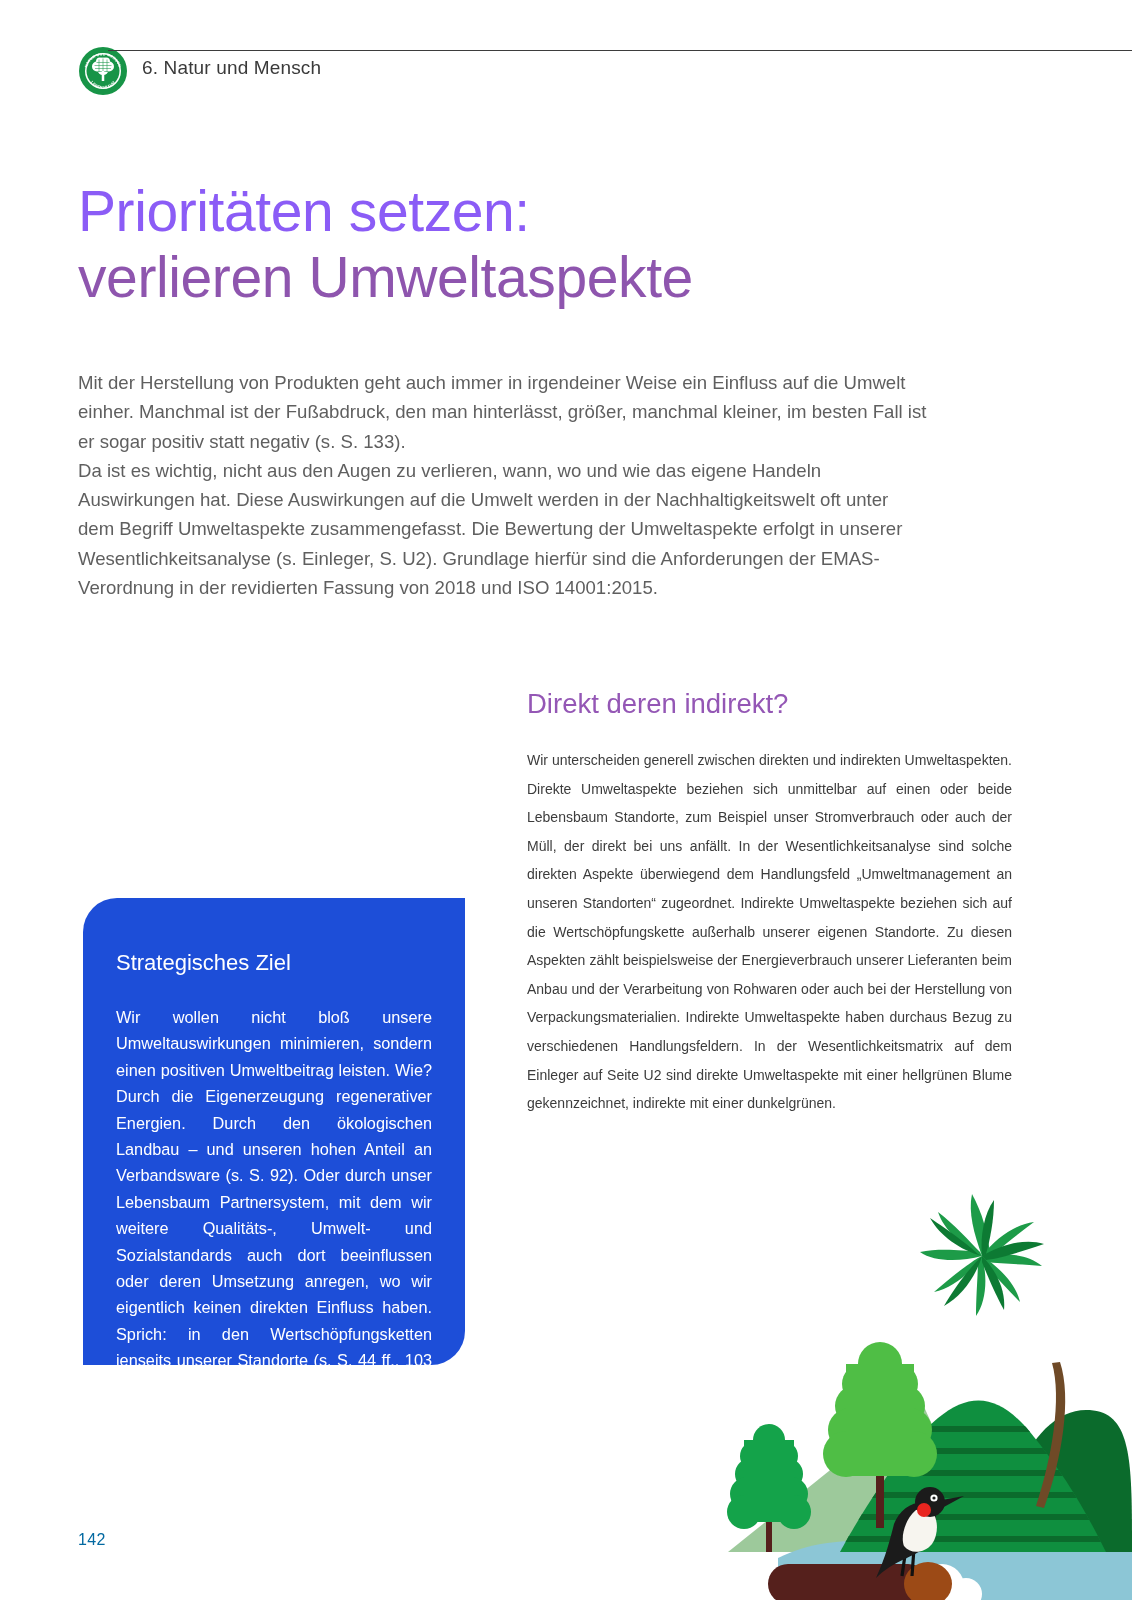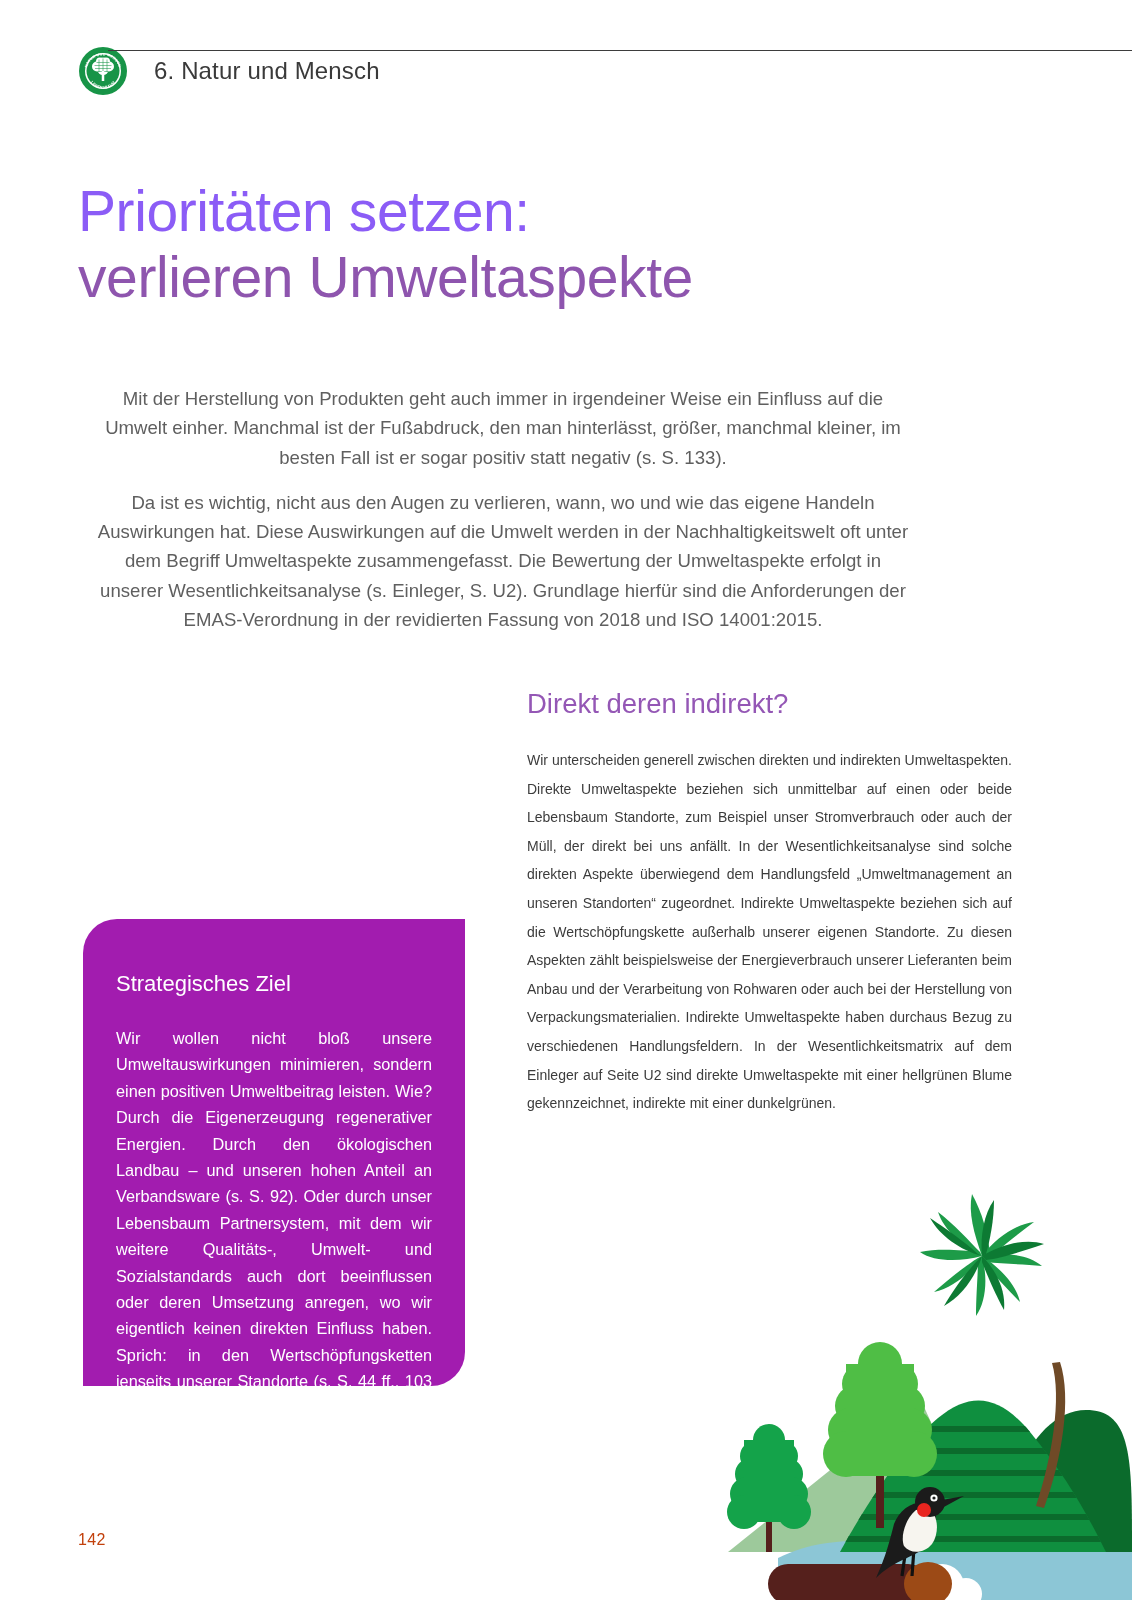--- a/index.html
+++ b/index.html
@@ -30,23 +30,23 @@
   }
   .header-logo {
     position: absolute;
     left: 0;
     top: 0;
     width: 50px;
     height: 50px;
   }
   .header-title {
     position: absolute;
-    left: 76px;
+    left: 64px;
     top: 11px;
-    font-size: 24px;
+    font-size: 19px;
     color: #3a3a3a;
     letter-spacing: 0.15px;
     white-space: nowrap;
   }
   .header-rule {
     position: absolute;
     left: 108px;
     top: 50px;
     width: 1024px;
     height: 1.4px;
@@ -72,21 +72,21 @@
   
   .intro {
     position: absolute;
     left: 78px;
     top: 368px;
     width: 850px;
     font-size: 18.6px;
     line-height: 29.3px;
     color: #5f5f5f;
   }
-  .intro p { margin: 16px; text-align: center; }
+  .intro p { margin: 0; }
 
   
   .col-right-heading {
     position: absolute;
     left: 527px;
     top: 688px;
     font-size: 27.5px;
     color: #9457b5;
     font-weight: 400;
   }
@@ -103,24 +103,23 @@
     hyphens: manual;
   }
 
   
   .callout {
     position: absolute;
     left: 83px;
     top: 898px;
     width: 382px;
     height: 467px;
-    background: #a21caf;
+    background: #1d4ed8;
     border-top-left-radius: 34px;
     border-bottom-right-radius: 34px;
-    margin-top: 21px;
   }
   .callout-title {
     position: absolute;
     left: 33px;
     top: 52px;
     font-size: 22px;
     color: #ffffff;
     font-weight: 400;
   }
   .callout-body {
@@ -143,21 +142,21 @@
     width: 442px;
     height: 452px;
   }
 
   
   .page-number {
     position: absolute;
     left: 78px;
     top: 1531px;
     font-size: 16px;
-    color: #c2410c;
+    color: #0369a1;
     letter-spacing: 0.4px;
   }
 </style>
 </head>
 <body>
 
 <div class="page">
 
   <div class="header">
 

